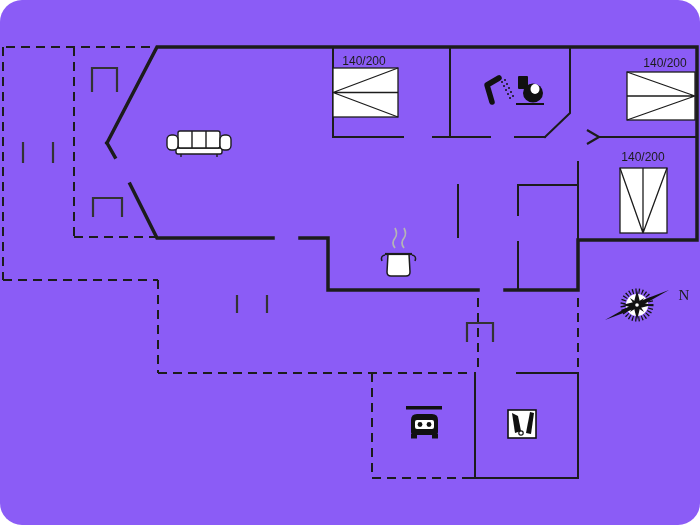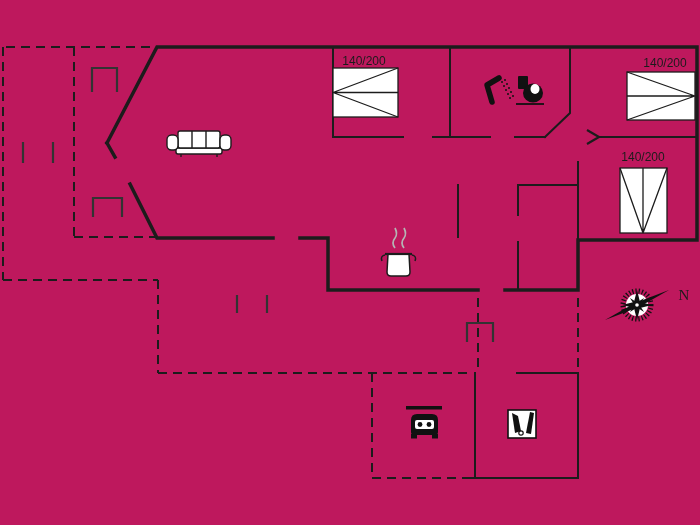--- a/index.html
+++ b/index.html
@@ -1,17 +1,17 @@
 <!DOCTYPE html>
 <html><head>
 <meta charset="utf-8">
 <style>
   html,body{margin:0;padding:0;background:#ffffff;}
-  .stage{position:relative;width:700px;height:525px;background:#be185d;overflow:hidden;
-         font-family:"Liberation Sans", sans-serif;}
+  .stage{position:relative;width:700px;height:525px;background:#8b5cf6;overflow:hidden;
+         font-family:"Liberation Sans", sans-serif;border-radius:22px;}
   svg{display:block;}
   text.bedlabel{font-family:"Liberation Sans", sans-serif;font-size:12px;fill:#1c1c1c;}
   text.north{font-family:"Liberation Serif", serif;font-size:15px;fill:#1c1c1c;}
 </style>
 </head>
 <body>
 
 <div class="stage">
 <svg width="700" height="525" viewBox="0 0 700 525" xmlns="http://www.w3.org/2000/svg">
 

